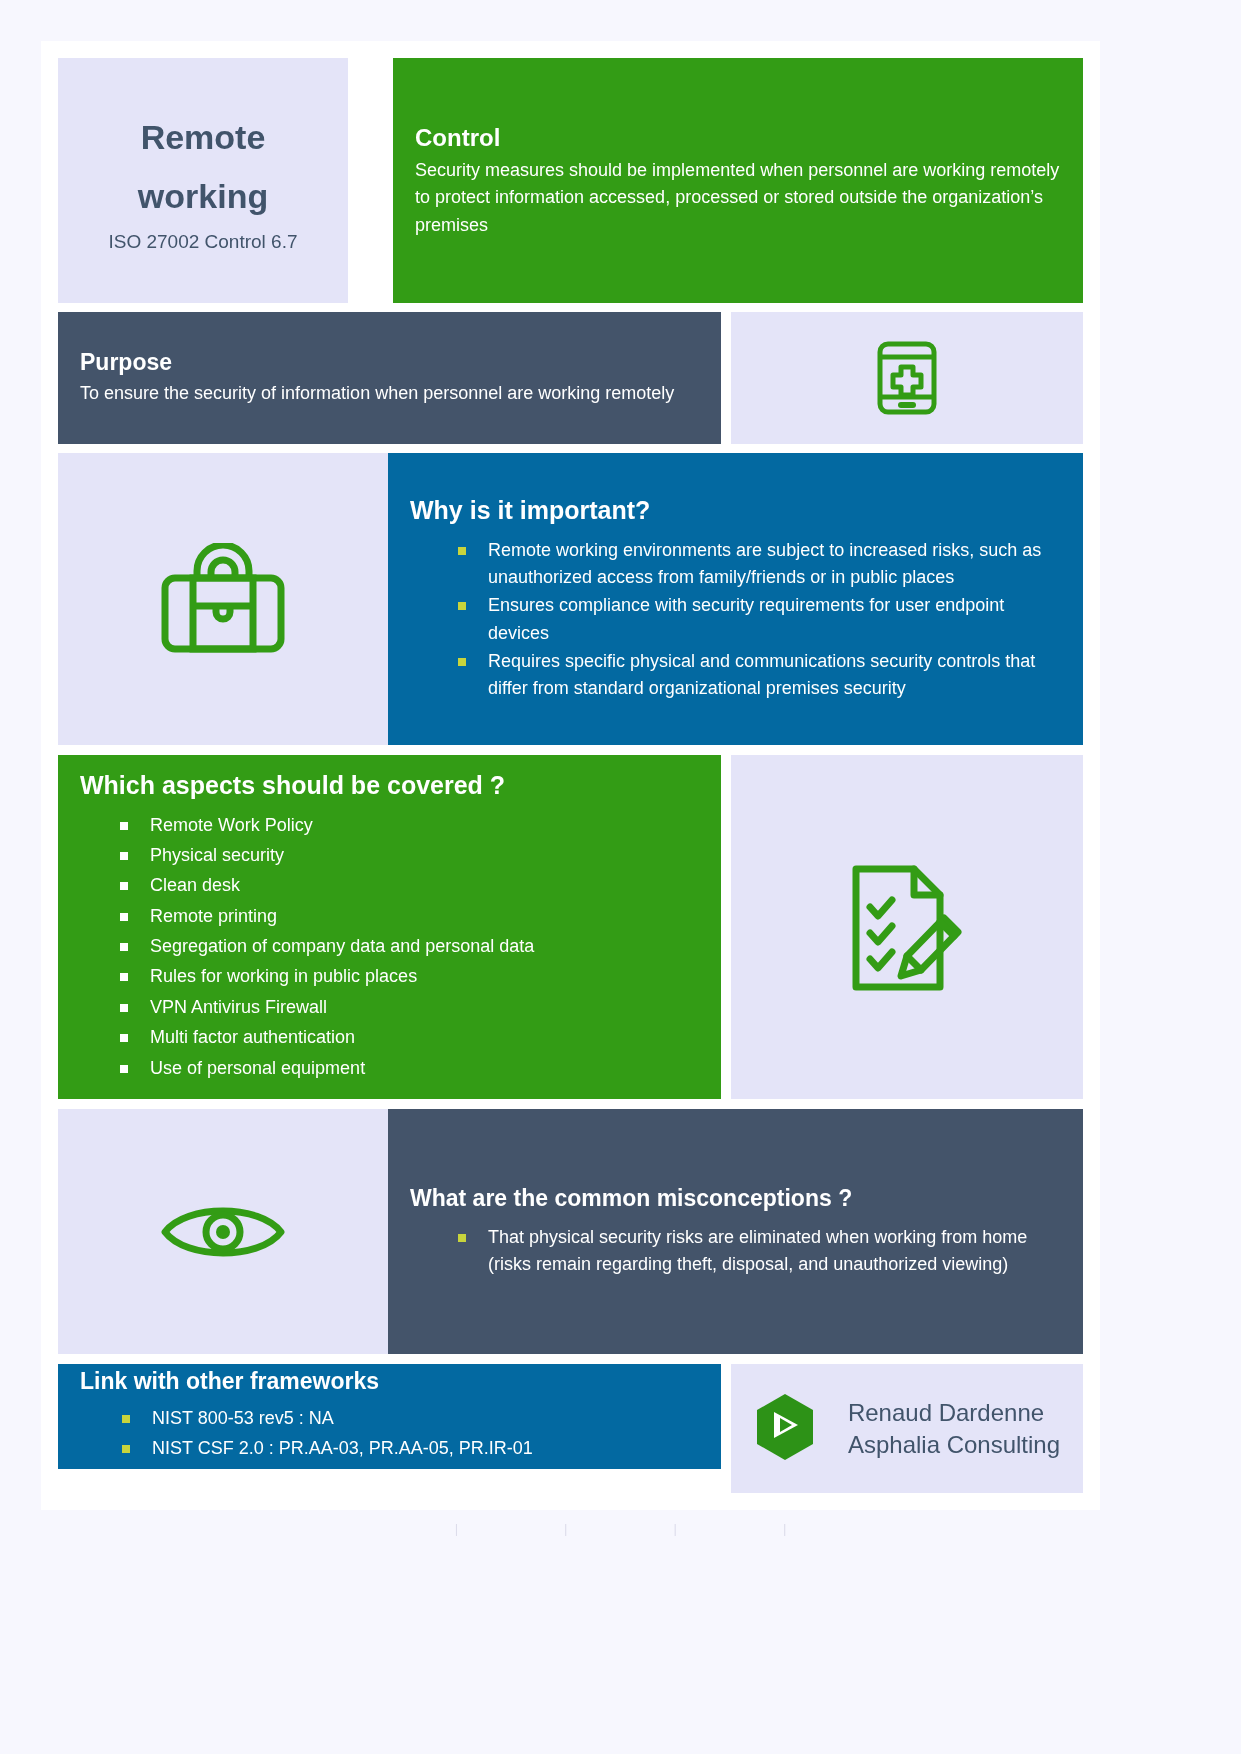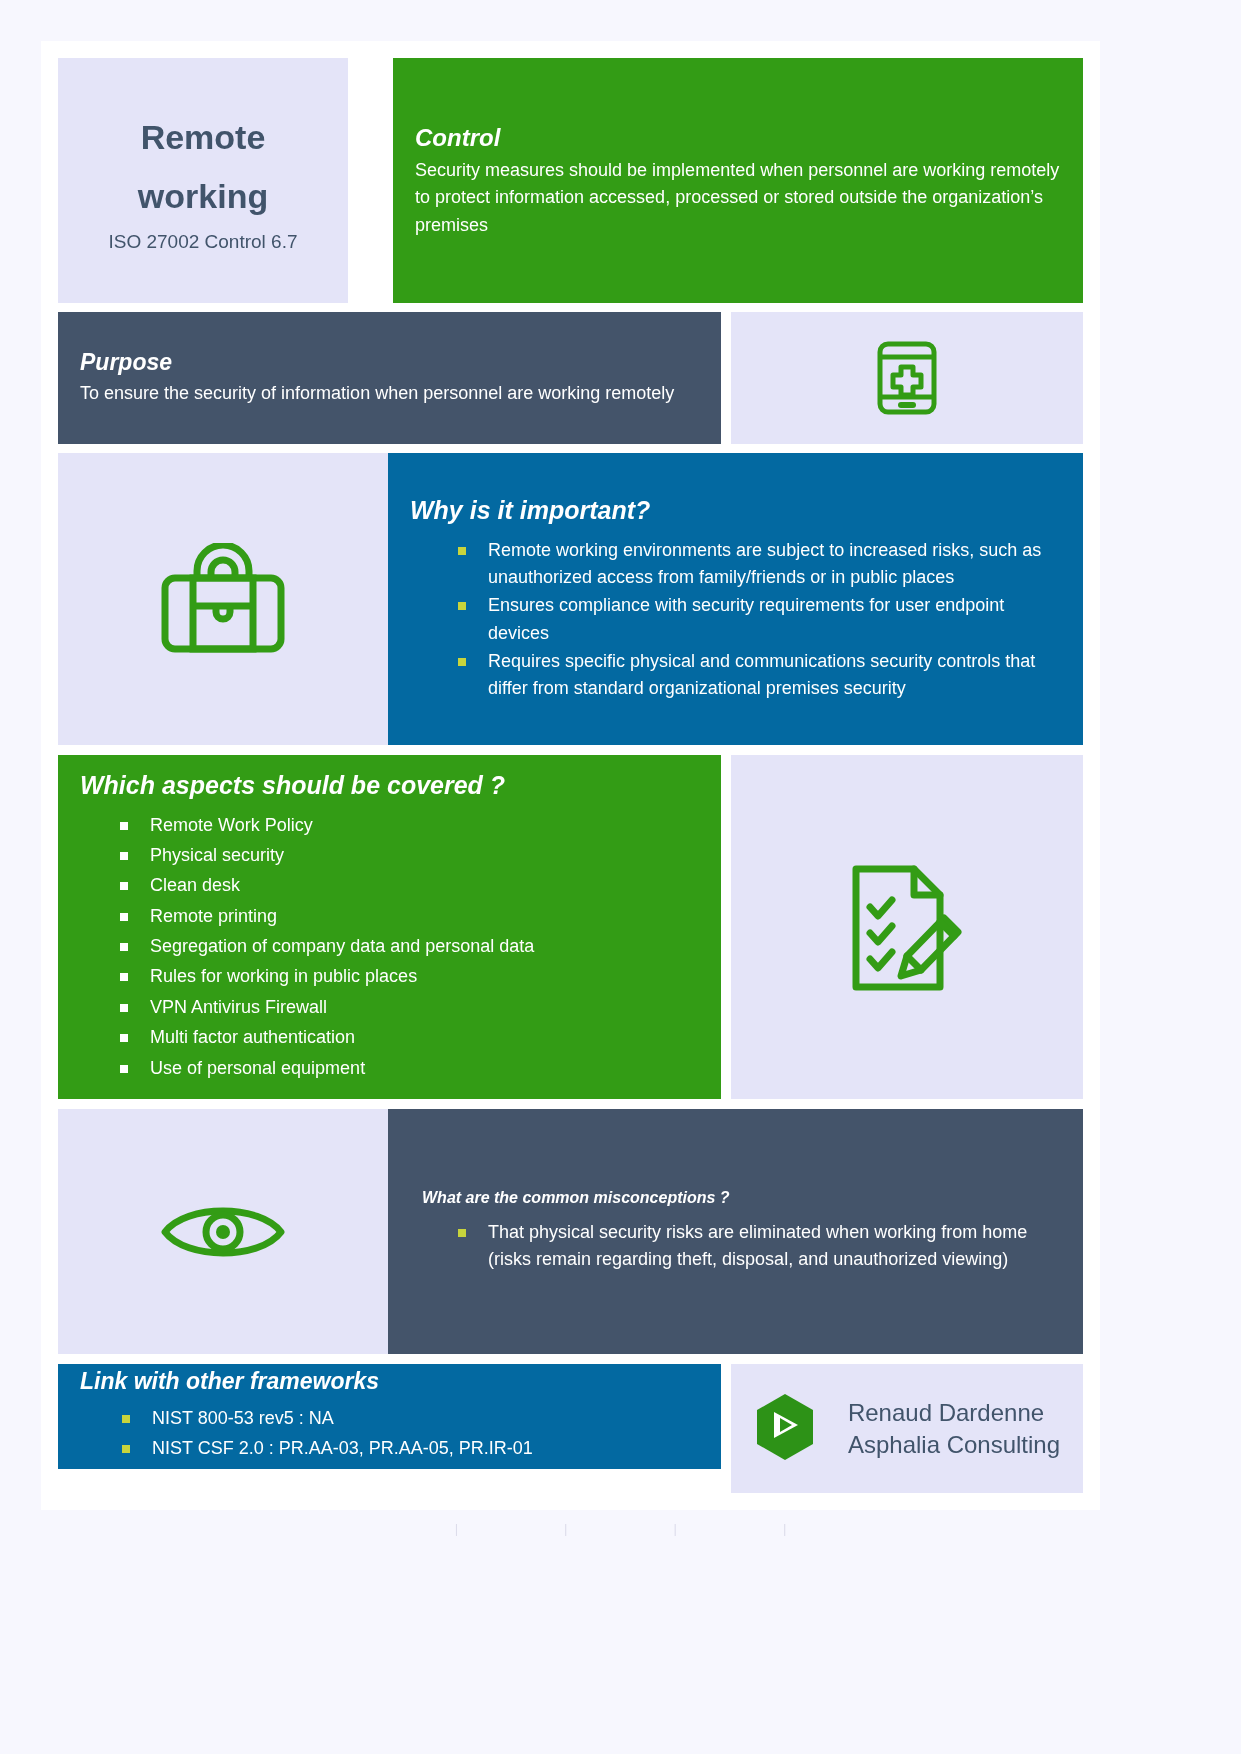--- a/index.html
+++ b/index.html
@@ -58,21 +58,20 @@
     display: flex;
     flex-direction: column;
     justify-content: center;
   }
   .heading {
     font-size: 24px;
     font-weight: bold;
     color: #ffffff;
     margin: 0 0 4px 0;
     line-height: 1.3;
-    font-style: italic;
   }
   .bodytext {
     font-size: 18px;
     color: #ffffff;
     line-height: 1.52;
     margin: 0;
   }
   ul.bl {
     margin: 4px 0 0 0;
     padding: 0 0 0 48px;
@@ -109,21 +108,21 @@
   #eye-card      { left: 17px;  top: 1068px; width: 330px; height: 245px; }
   #misconc-card  { left: 347px; top: 1068px; width: 695px; height: 245px; }
   #frameworks-card { left: 17px; top: 1323px; width: 663px; height: 105px; }
   #logo-card     { left: 690px; top: 1323px; width: 352px; height: 129px; }
 
   #purpose-card .heading { font-size: 23px; margin-bottom: 2px; }
   #purpose-card .bodytext { font-size: 18px; }
 
   #why-card .heading { font-size: 25px; margin-bottom: 6px; }
   #aspects-card .heading { font-size: 25px; margin-bottom: 6px; }
-  #misconc-card .heading { font-size: 16px; margin-bottom: 6px; margin-left: 12px; }
+  #misconc-card .heading { font-size: 23px; margin-bottom: 6px; }
   #frameworks-card .heading { font-size: 23px; margin-bottom: 4px; }
   #frameworks-card ul.bl { padding-left: 42px; }
   #frameworks-card ul.bl li { font-size: 18px; }
   #aspects-card ul.bl { padding-left: 40px; }
 
   .icon-wrap {
     width: 100%; height: 100%;
     display: flex; align-items: center; justify-content: center;
   }
   .icon-wrap svg { display: block; }

